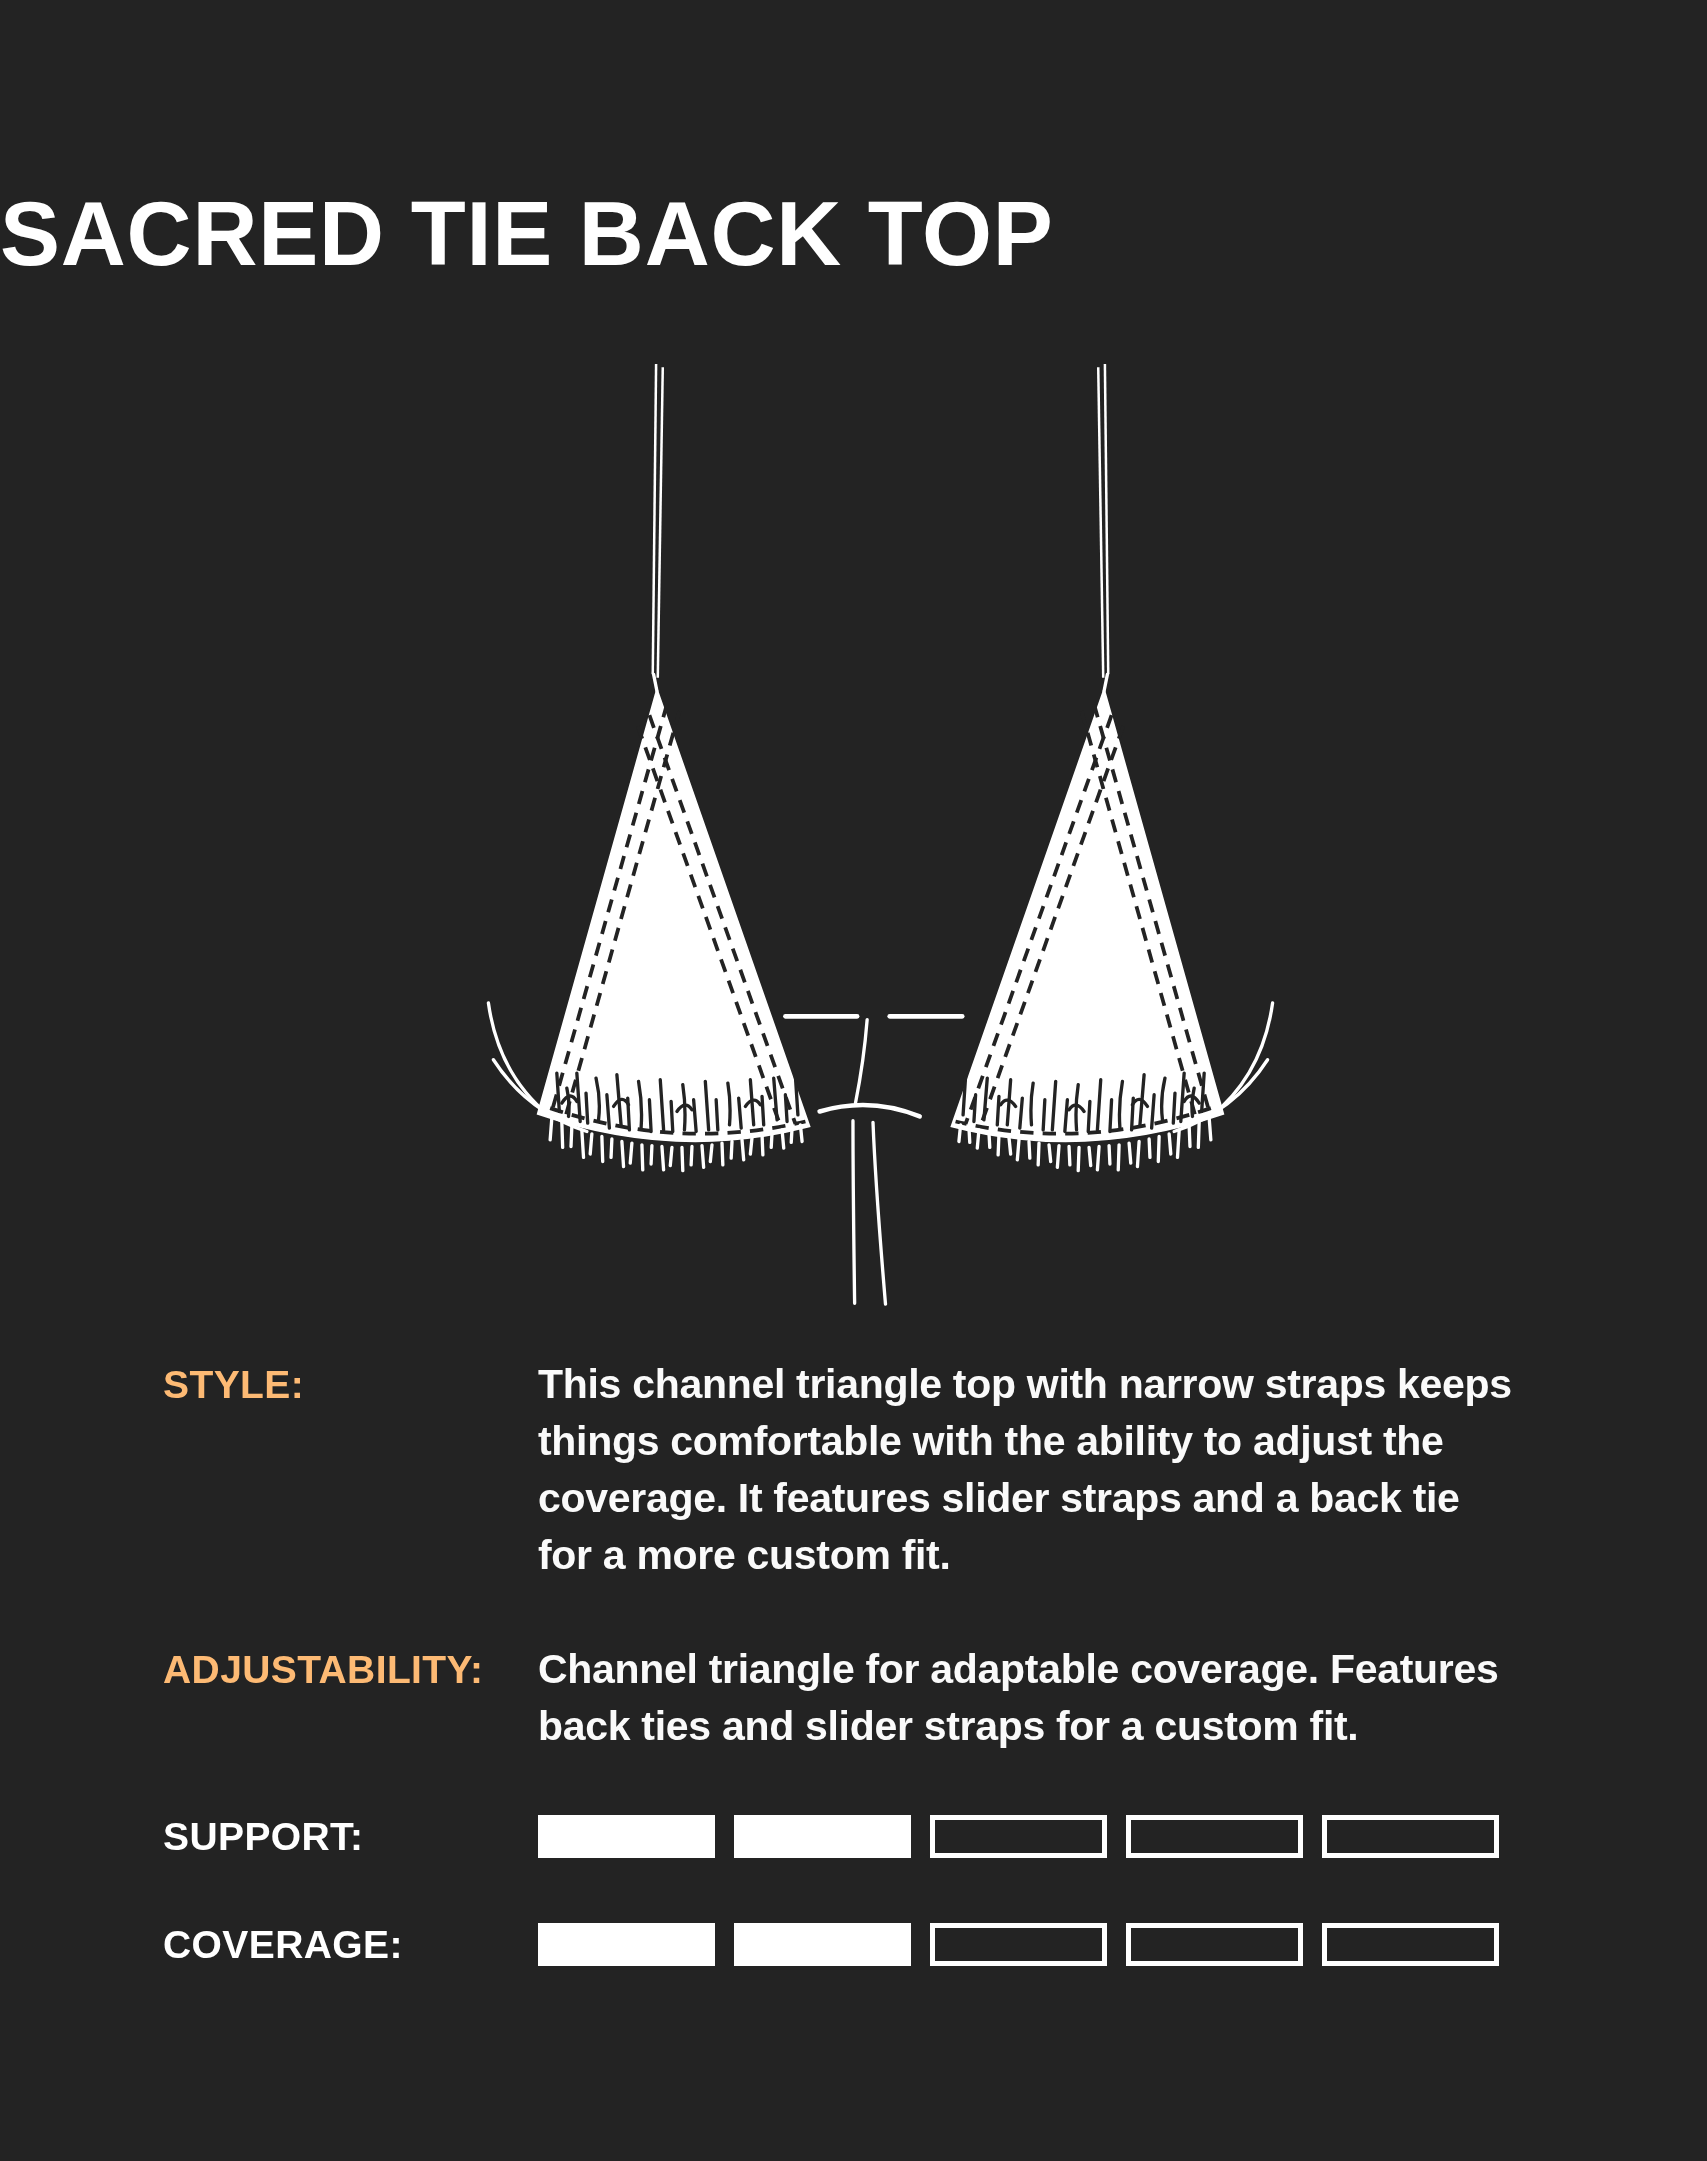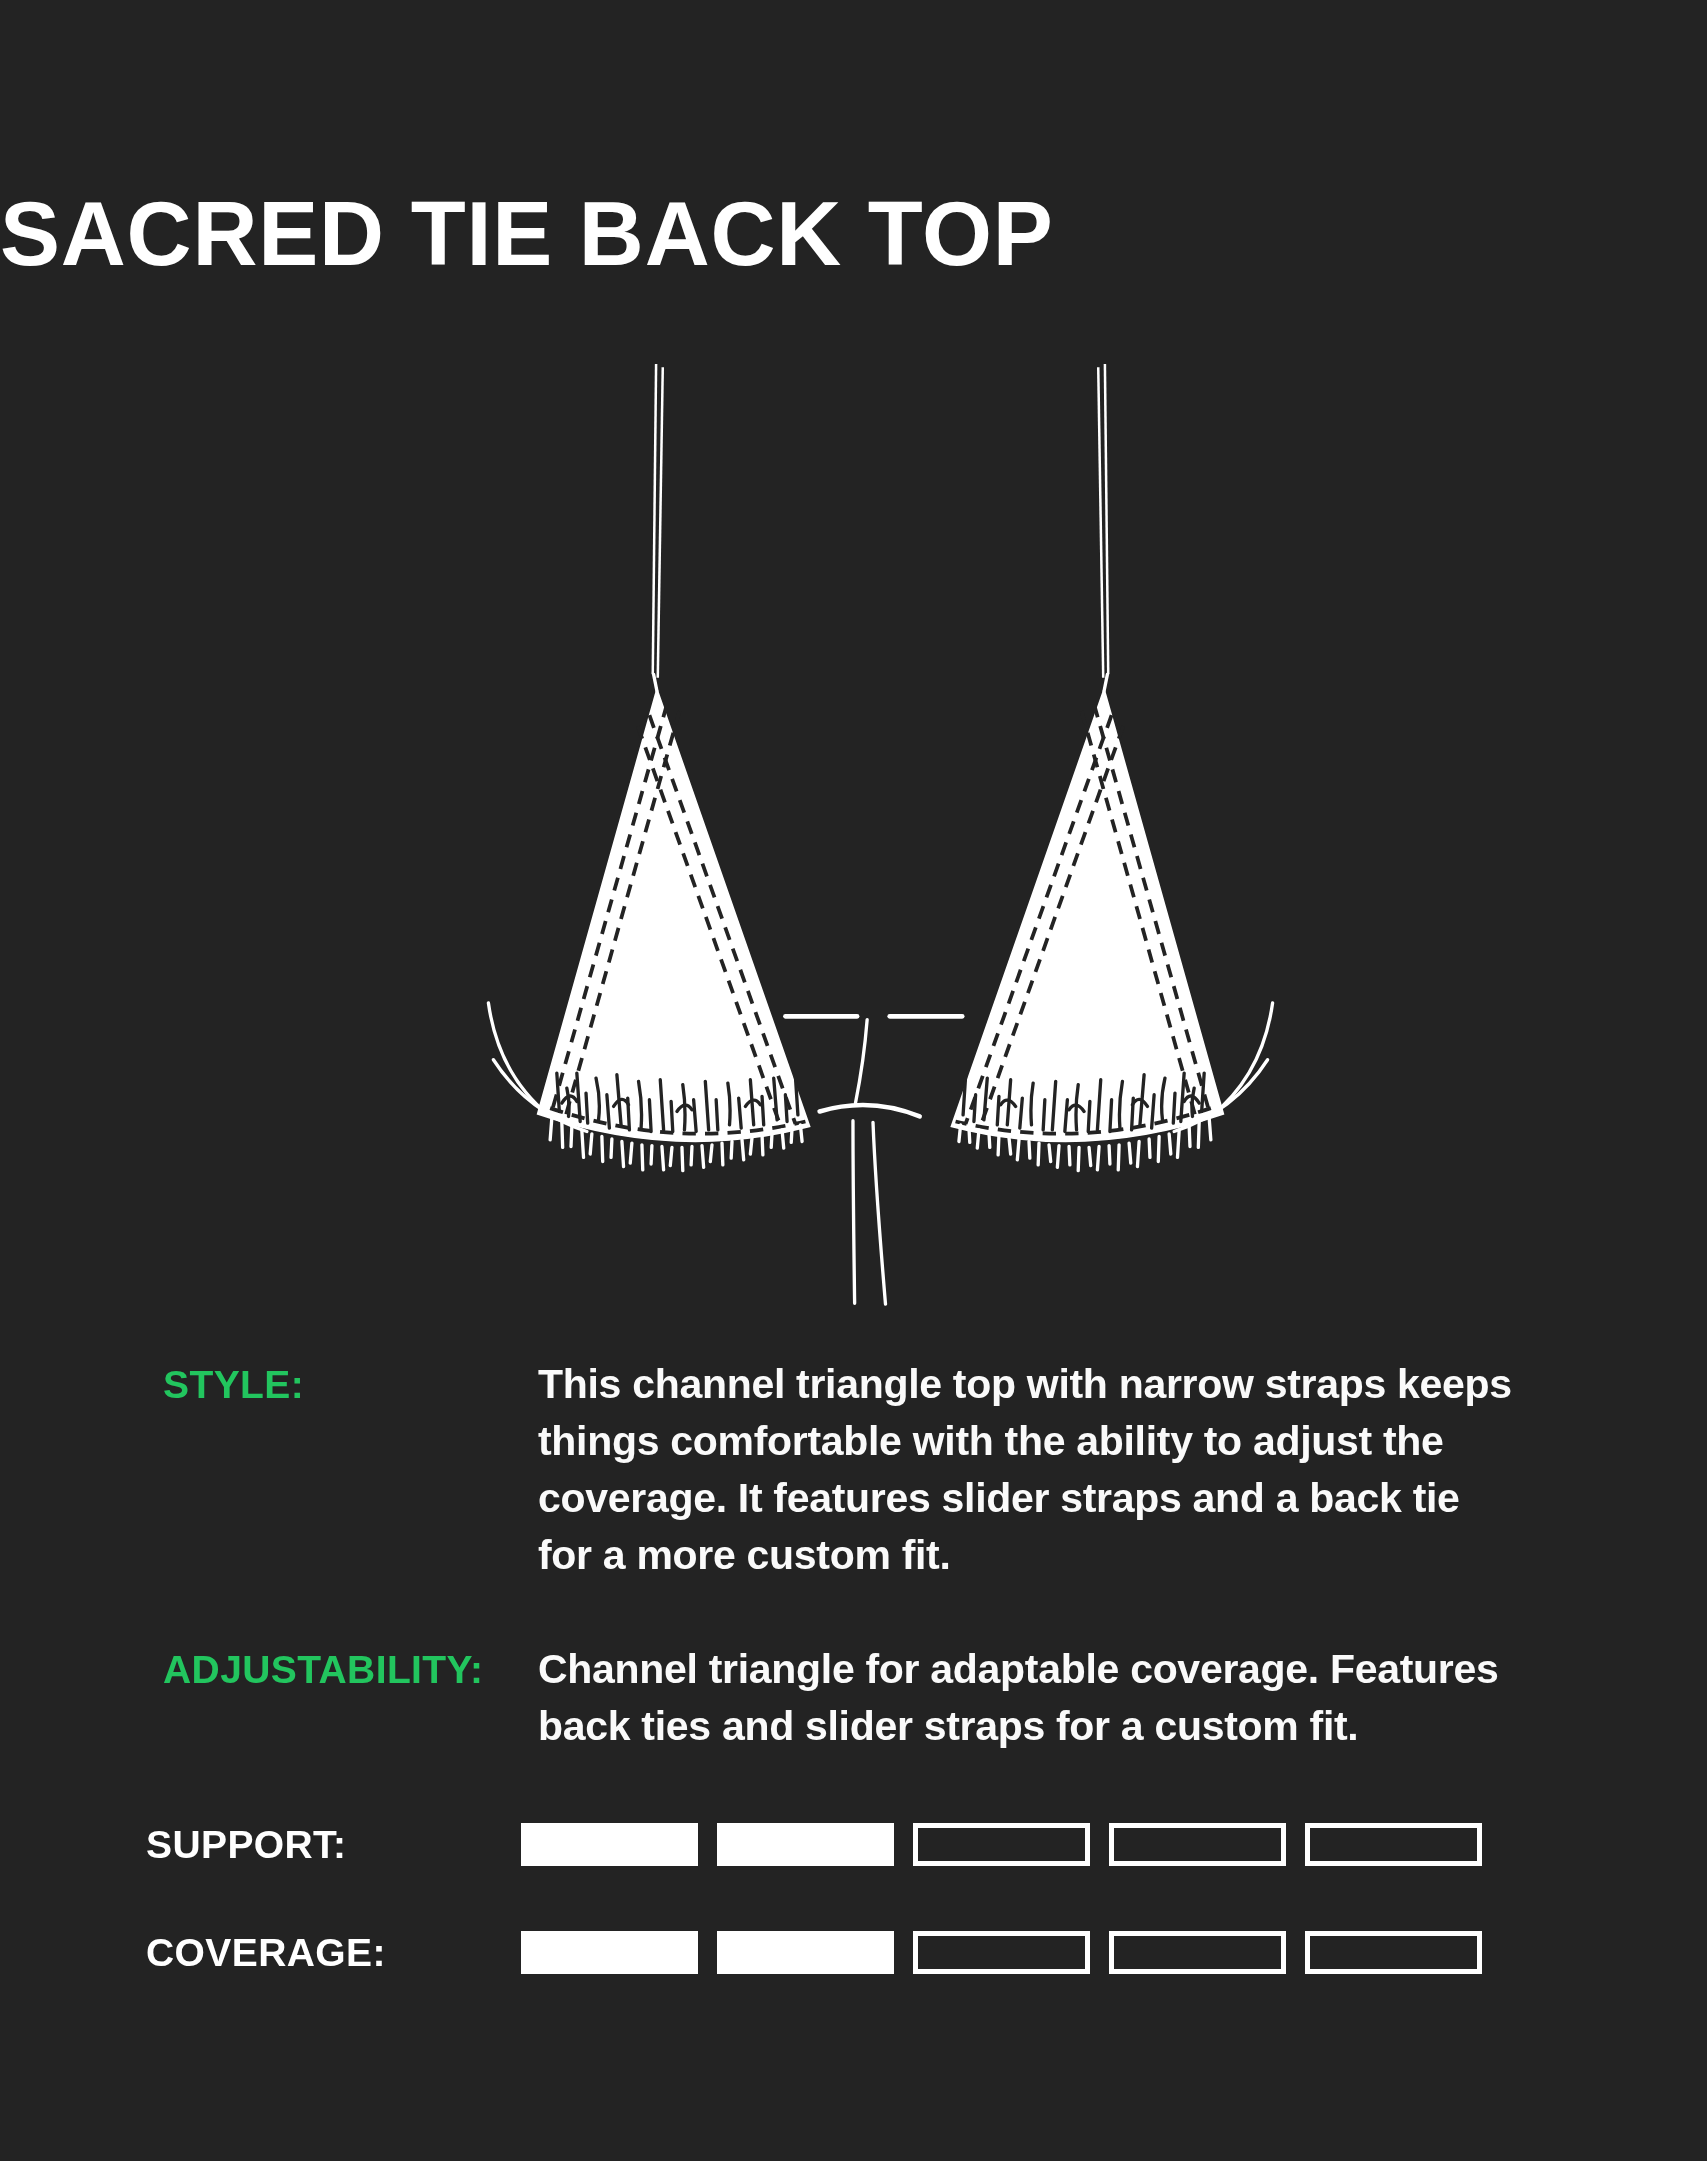--- a/index.html
+++ b/index.html
@@ -32,32 +32,32 @@
   .cupshape{fill:#ffffff;stroke:#ffffff;stroke-width:2;}
   .dashline{stroke:#232323;stroke-width:4.5;fill:none;stroke-dasharray:16 11;}
   .scrib{stroke:#232323;stroke-width:4;fill:none;stroke-linecap:round;}
 
   .spec-row{position:absolute;left:163px;width:1384px;}
   .spec-row.style-row{top:1356px;}
   .spec-row.adjustability-row{top:1641px;}
   .spec-label{
     position:absolute;left:0;top:0;
     font-size:39px;font-weight:700;line-height:57px;
-    letter-spacing:0.4px;color:#22c55e;
+    letter-spacing:0.4px;color:#fdba74;
   }
   .spec-text{
     position:absolute;left:375px;top:0;width:1151px;
     font-size:41px;font-weight:700;line-height:57px;
     letter-spacing:-0.3px;color:#fafafa;
     white-space:pre-line;
   }
 
   .rating-row{
-    position:absolute;left:146px;width:1384px;height:27px;
-    display:flex;
+    position:absolute;left:163px;width:1384px;height:27px;
+    display:flex;align-items:center;
   }
   .rating-row.support-row{top:1823px;}
   .rating-row.coverage-row{top:1931px;}
   .rating-label{
     width:375px;flex:none;
     font-size:39px;font-weight:700;letter-spacing:0.4px;color:#ffffff;
   }
   .rating-boxes{display:flex;gap:19px;align-items:center;height:43px;}
   .box{width:177px;height:43px;box-sizing:border-box;}
   .box.filled{background:#ffffff;}

